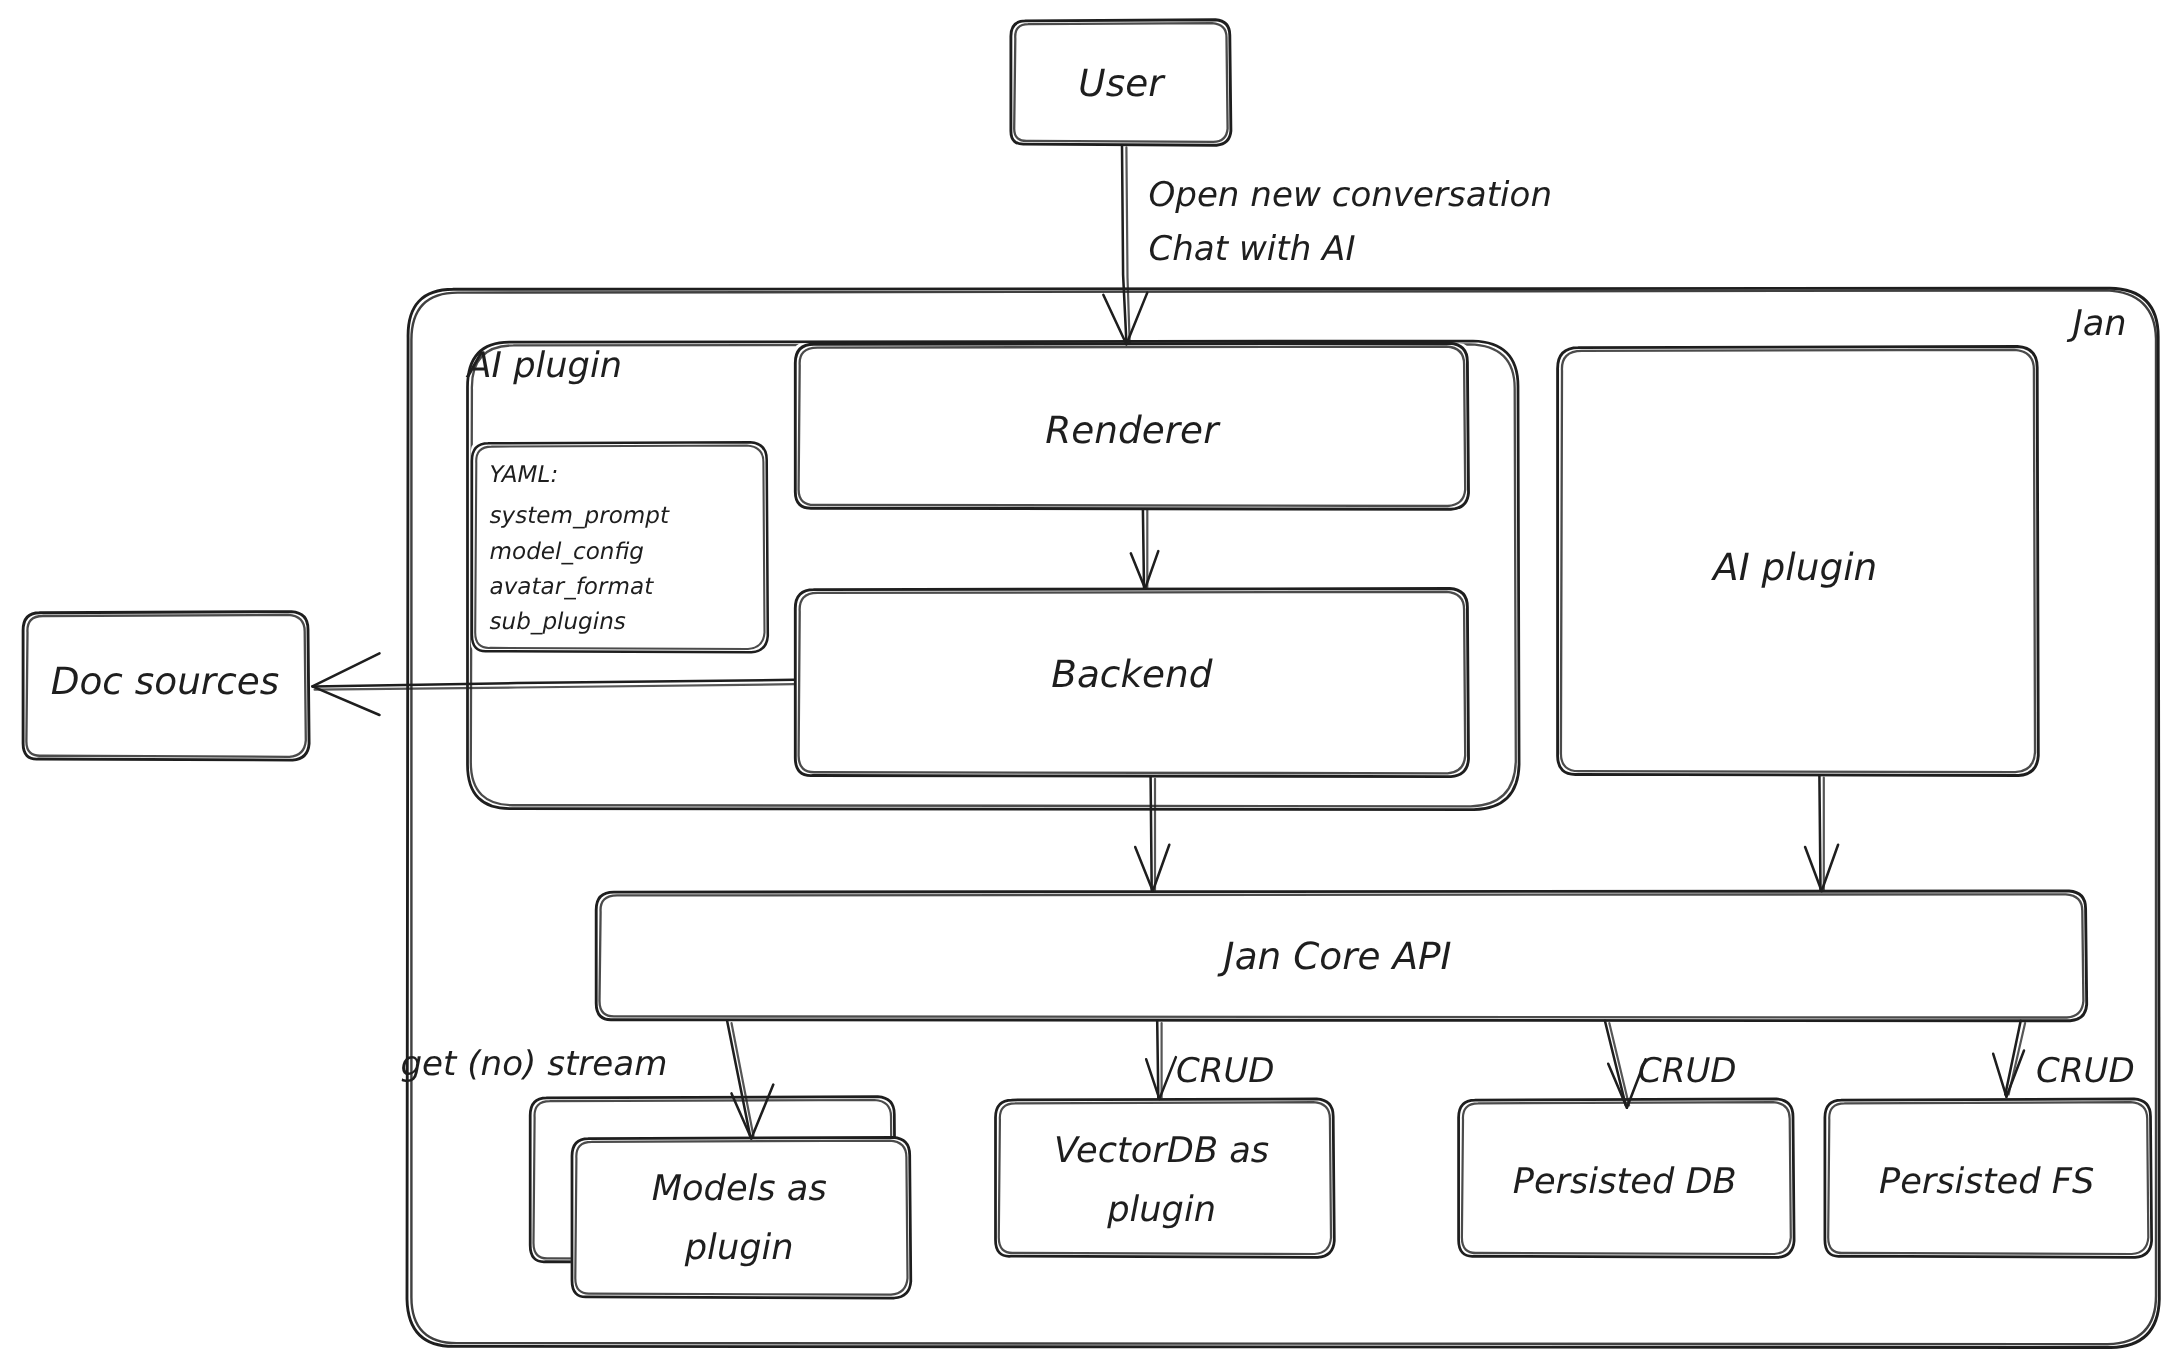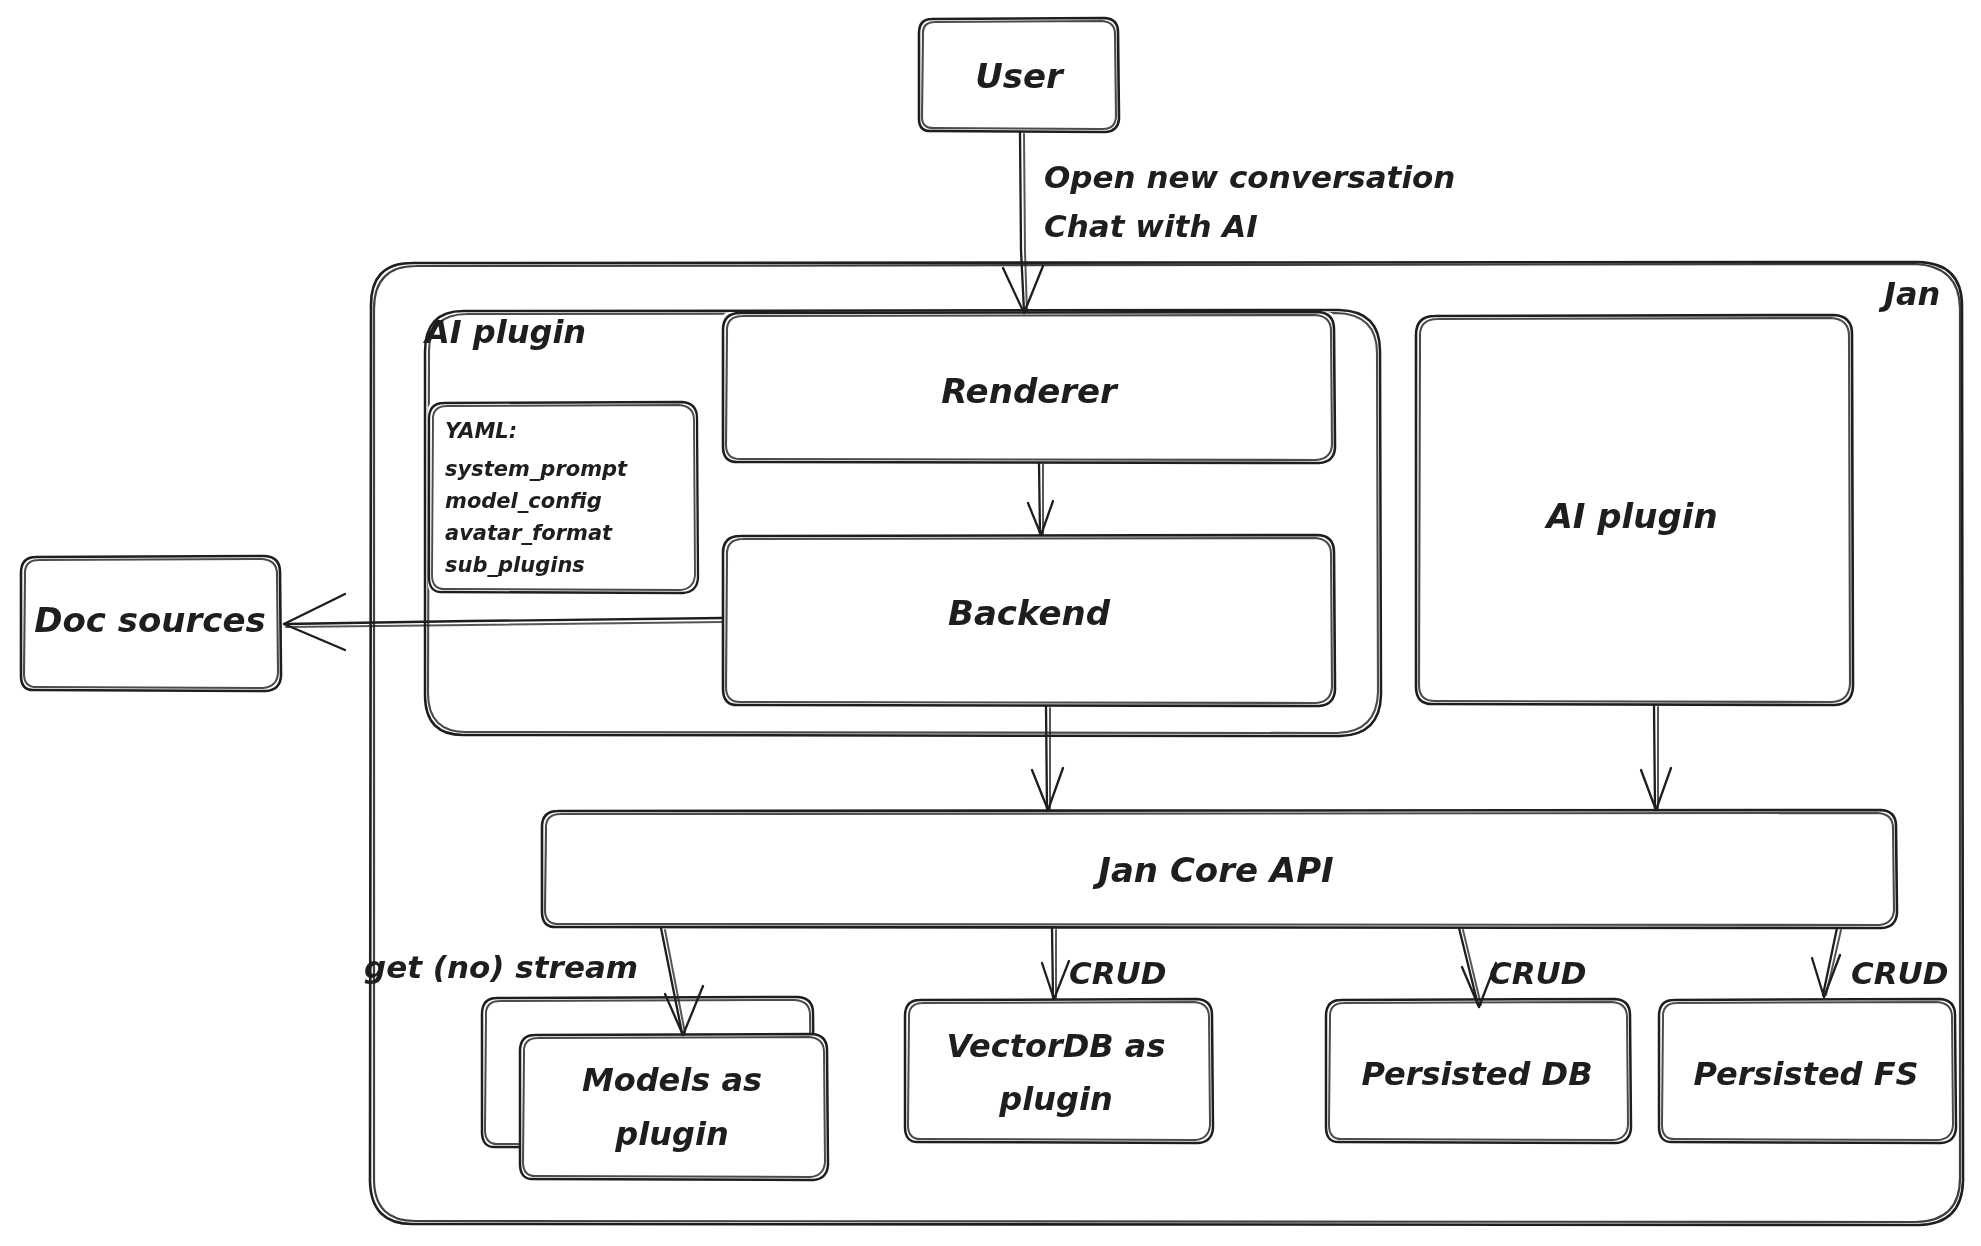--- a/index.html
+++ b/index.html
@@ -7,21 +7,20 @@
     padding: 0;
     background: #ffffff;
   }
   #canvas {
     position: relative;
     width: 1981px;
     height: 1246px;
     background: #ffffff;
     overflow: hidden;
     font-family: "DejaVu Sans", sans-serif;
-    font-weight: bold;
   }
   #diagram-svg {
     position: absolute;
     top: 0; left: 0;
     width: 1981px;
     height: 1246px;
   }
   .sketch-stroke {
     fill: none;
     stroke: #1e1e1e;

